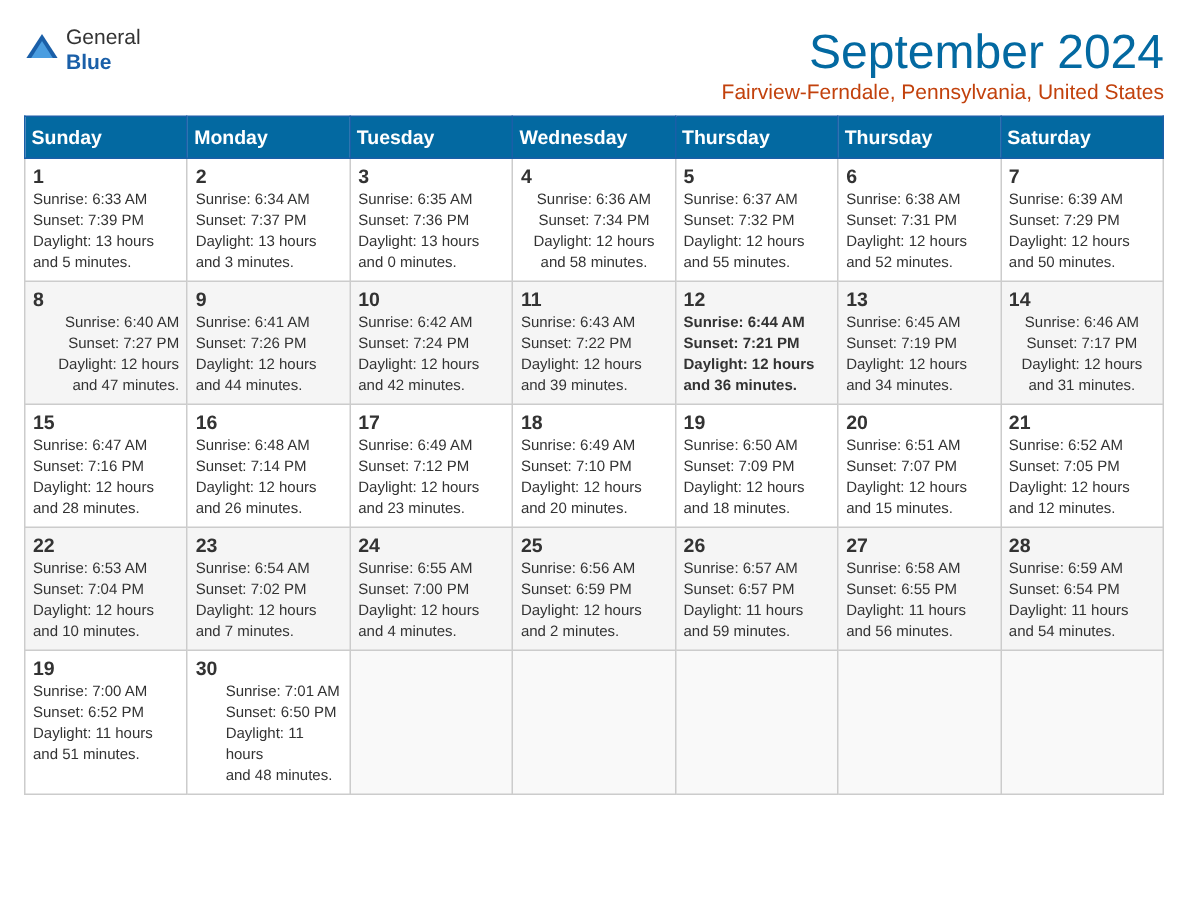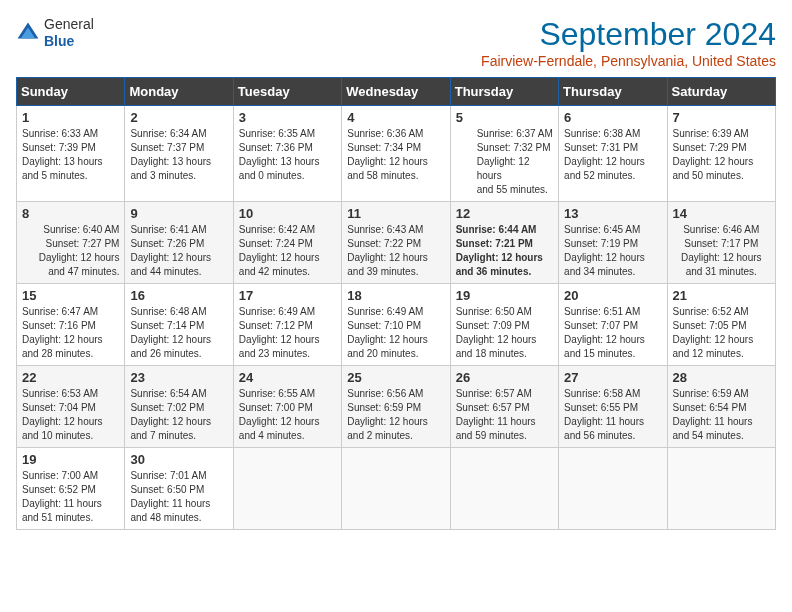--- a/index.html
+++ b/index.html
@@ -42,21 +42,21 @@
     .location {
       font-size: 14px;
       color: #c2410c;
     }
     .calendar {
       width: 100%;
       border-collapse: collapse;
       border: 1px solid #ccc;
     }
     .calendar th {
-      background: #404040;
+      background: #0369a1;
       color: #fff;
       font-size: 13px;
       font-weight: bold;
       padding: 6px 4px;
       text-align: left;
       border: 1px solid #1a5fa8;
     }
     .calendar td {
       vertical-align: top;
       border: 1px solid #ccc;
@@ -135,28 +135,28 @@
         </td>
         <td>
           <span class="day-num">3</span>
           <div class="day-info" style="white-space: pre-line;">Sunrise: 6:35 AM
 Sunset: 7:36 PM
 Daylight: 13 hours
 and 0 minutes.</div>
         </td>
         <td>
           <span class="day-num">4</span>
-          <div class="day-info" style="white-space: pre-line;">Sunrise: 6:36 AM
+          <div class="day-info" style="white-space: pre-line; text-align: center;">Sunrise: 6:36 AM
 Sunset: 7:34 PM
 Daylight: 12 hours
 and 58 minutes.</div>
         </td>
         <td>
           <span class="day-num">5</span>
-          <div class="day-info" style="white-space: pre-line; margin-left: 21px;">Sunrise: 6:37 AM
+          <div class="day-info" style="white-space: pre-line;">Sunrise: 6:37 AM
 Sunset: 7:32 PM
 Daylight: 12 hours
 and 55 minutes.</div>
         </td>
         <td>
           <span class="day-num">6</span>
           <div class="day-info" style="white-space: pre-line;">Sunrise: 6:38 AM
 Sunset: 7:31 PM
 Daylight: 12 hours
 and 52 minutes.</div>
@@ -325,21 +325,21 @@
       <tr>
         <td>
           <span class="day-num">19</span>
           <div class="day-info" style="white-space: pre-line;">Sunrise: 7:00 AM
 Sunset: 6:52 PM
 Daylight: 11 hours
 and 51 minutes.</div>
         </td>
         <td>
           <span class="day-num">30</span>
-          <div class="day-info" style="white-space: pre-line;">Sunrise: 7:01 AM
+          <div class="day-info" style="white-space: pre-line; margin-left: 20px;">Sunrise: 7:01 AM
 Sunset: 6:50 PM
 Daylight: 11 hours
 and 48 minutes.</div>
         </td>
         <td class="empty-cell"></td>
         <td class="empty-cell"></td>
         <td class="empty-cell"></td>
         <td class="empty-cell"></td>
         <td class="empty-cell"></td>
       </tr>

